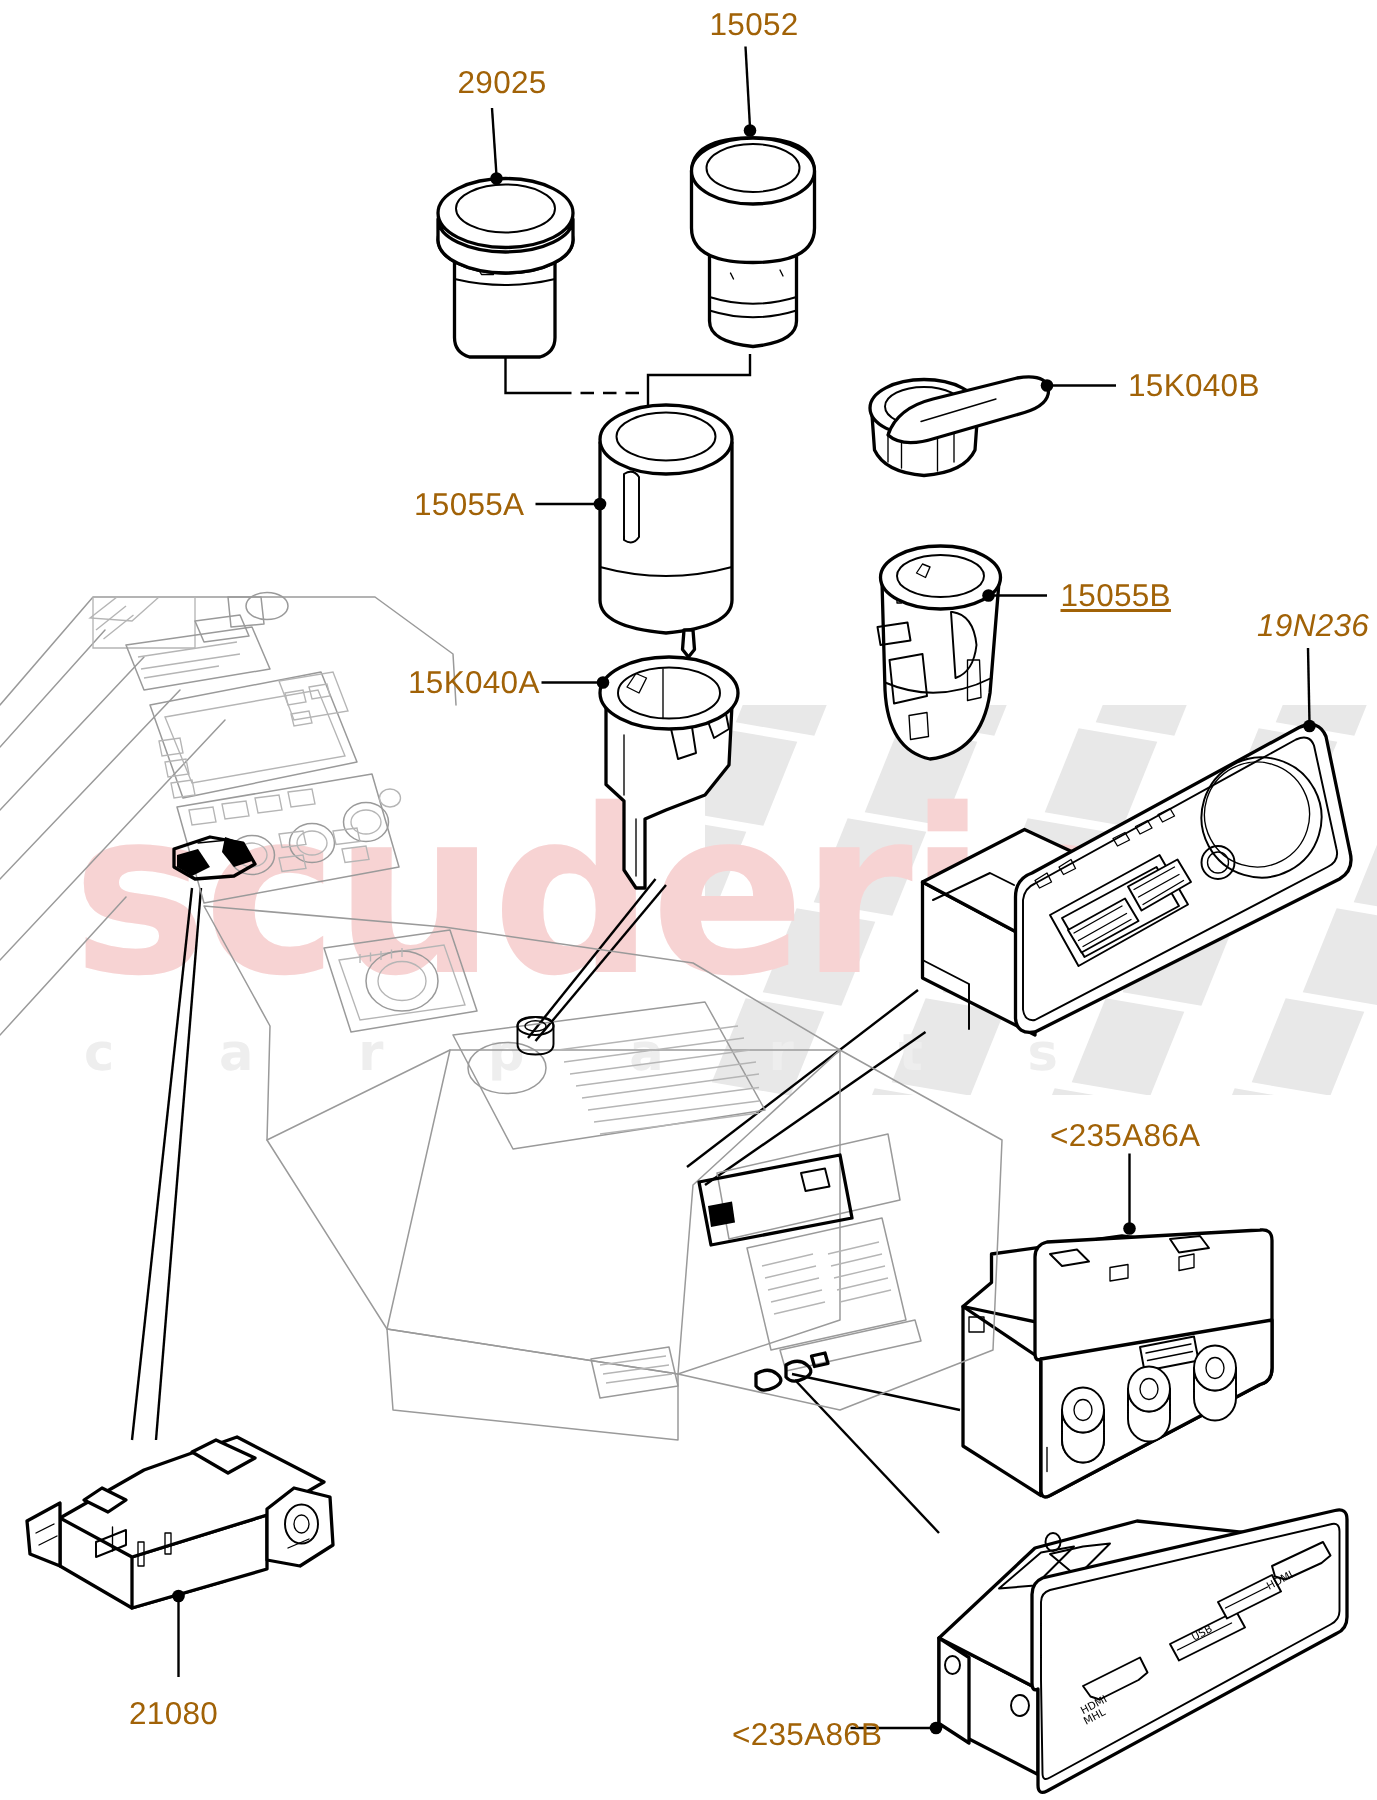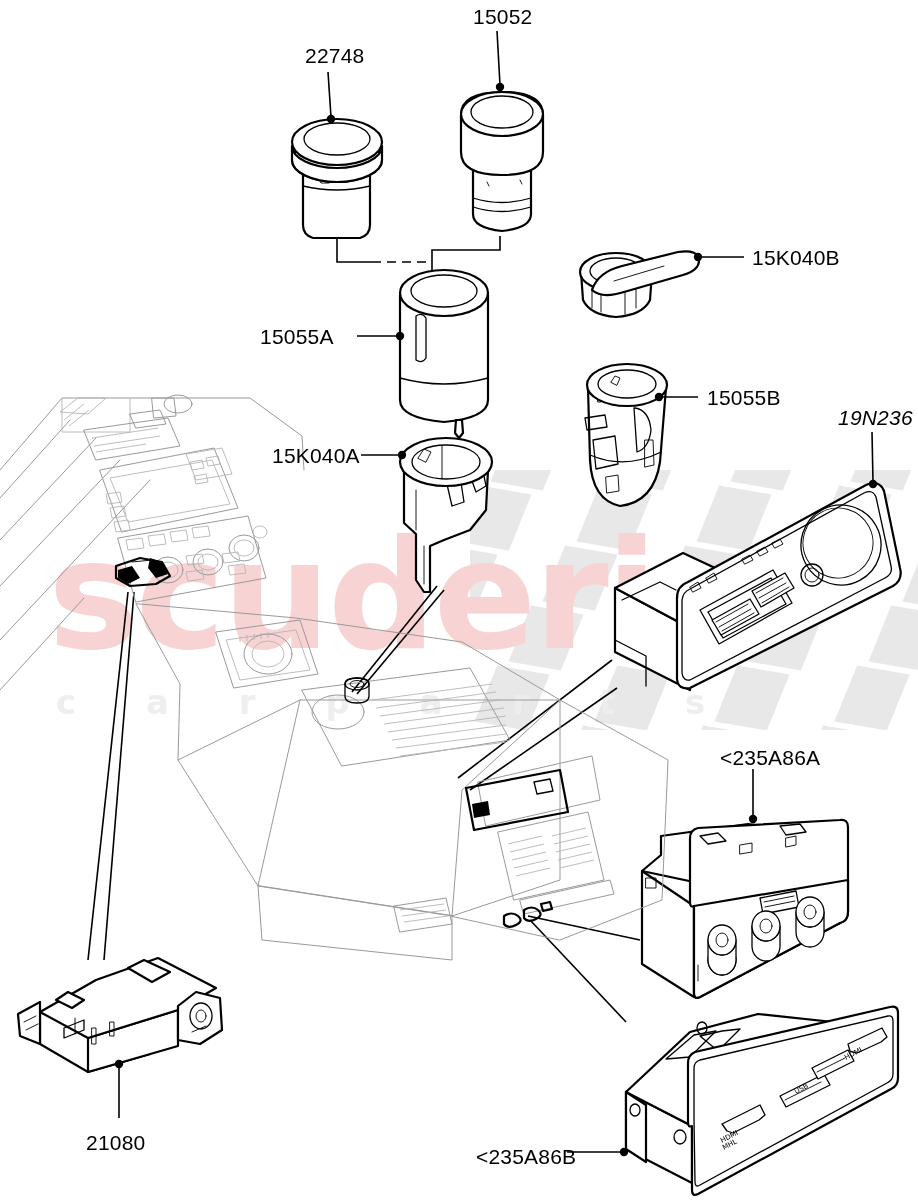--- a/index.html
+++ b/index.html
@@ -33,21 +33,21 @@
     font-size:34px;letter-spacing:29px;color:#eeeeee;font-weight:bold;
     font-family:"DejaVu Sans", sans-serif;
   }
 
   
   .art{position:absolute;left:0;top:0;width:918px;height:1200px;z-index:3;}
 
   
   .lbl{
     position:absolute;z-index:8;
-    color:#000000;font-size:21px;font-family:"Liberation Sans", sans-serif;
+    color:#a16207;font-size:21px;font-family:"Liberation Sans", sans-serif;
     white-space:nowrap;letter-spacing:0.2px;
   }
 </style>
 </head>
 <body>
 
 <div id="stage">
 
   <div class="wm-flag" id="flagwm">
       <div class="sq" style="background: rgb(232, 232, 232); left: 30px; top: -40px;"></div>
@@ -508,24 +508,24 @@
         <path d="M404 922 l44 -6"></path>
       </g>
 
       <path class="k" d="M116 566 L140 558 L162 562 L170 576 L156 584 L130 586 L116 578 Z" fill="#fff"></path>
       <path class="bk" d="M118 570 l14 -4 l8 12 l-12 6 l-10 -6 Z"></path>
       <path class="bk" d="M150 558 l12 4 l6 12 l-12 4 l-8 -10 Z"></path>
       <path class="kh" d="M132 562 l20 -2"></path>
     </g>
   </svg>
 
-  <div class="lbl" style="left:305px;top:44px;">22748</div>
+  <div class="lbl" style="left:305px;top:44px;">29025</div>
   <div class="lbl" style="left:473px;top:5px;">15052</div>
   <div class="lbl" style="left:752px;top:246px;">15K040B</div>
-  <div class="lbl" style="left:260px;top:325px;">15055A</div>
-  <div class="lbl" style="left:707px;top:386px;">15055B</div>
+  <div class="lbl" style="left:276px;top:325px;">15055A</div>
+  <div class="lbl" style="left:707px;top:386px;text-decoration:underline;">15055B</div>
   <div class="lbl" style="left:272px;top:444px;">15K040A</div>
   <div class="lbl" style="left:838px;top:406px;font-style:italic;">19N236</div>
-  <div class="lbl" style="left:700px;top:746px;margin-left:20px;">&lt;235A86A</div>
+  <div class="lbl" style="left:700px;top:746px;">&lt;235A86A</div>
   <div class="lbl" style="left:86px;top:1131px;">21080</div>
-  <div class="lbl" style="left:476px;top:1145px;">&lt;235A86B</div>
+  <div class="lbl" style="left:488px;top:1145px;">&lt;235A86B</div>
 
 </div>
 
 </body></html>

